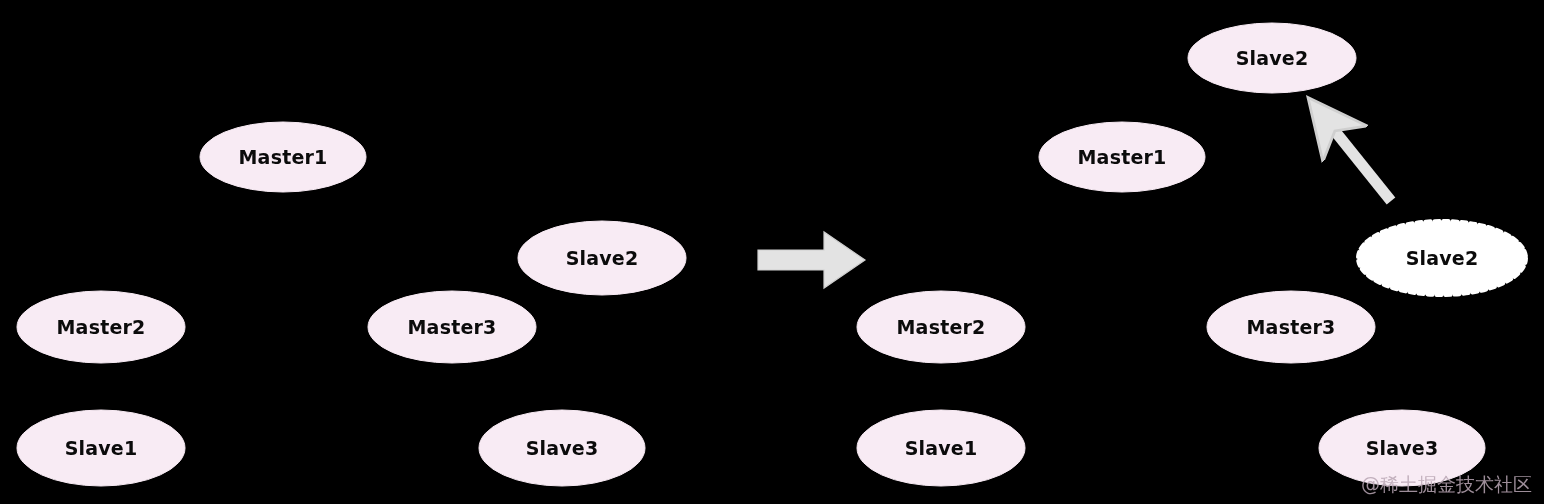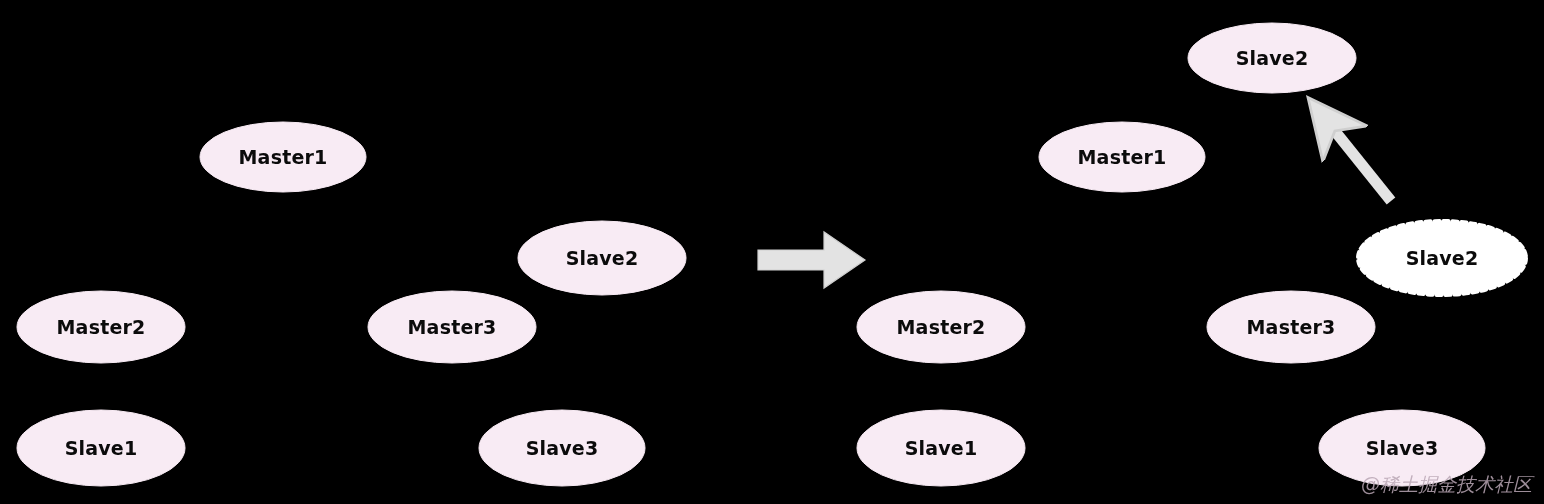--- a/index.html
+++ b/index.html
@@ -35,21 +35,20 @@
   .watermark {
     position: absolute;
     right: 12px;
     bottom: 6px;
     font-family: "DejaVu Sans", sans-serif;
     font-size: 19px;
     color: #b9a6b4;
     opacity: 0.85;
     white-space: nowrap;
     pointer-events: none;
-    font-style: italic;
   }
 </style>
 </head>
 <body>
 
 <div id="stage">
 
   <svg class="layer" viewBox="0 0 1544 504">
     <defs>
       <marker id="arrowhead-diag" markerWidth="6" markerHeight="6" refX="2.2" refY="3" orient="auto" markerUnits="strokeWidth">

